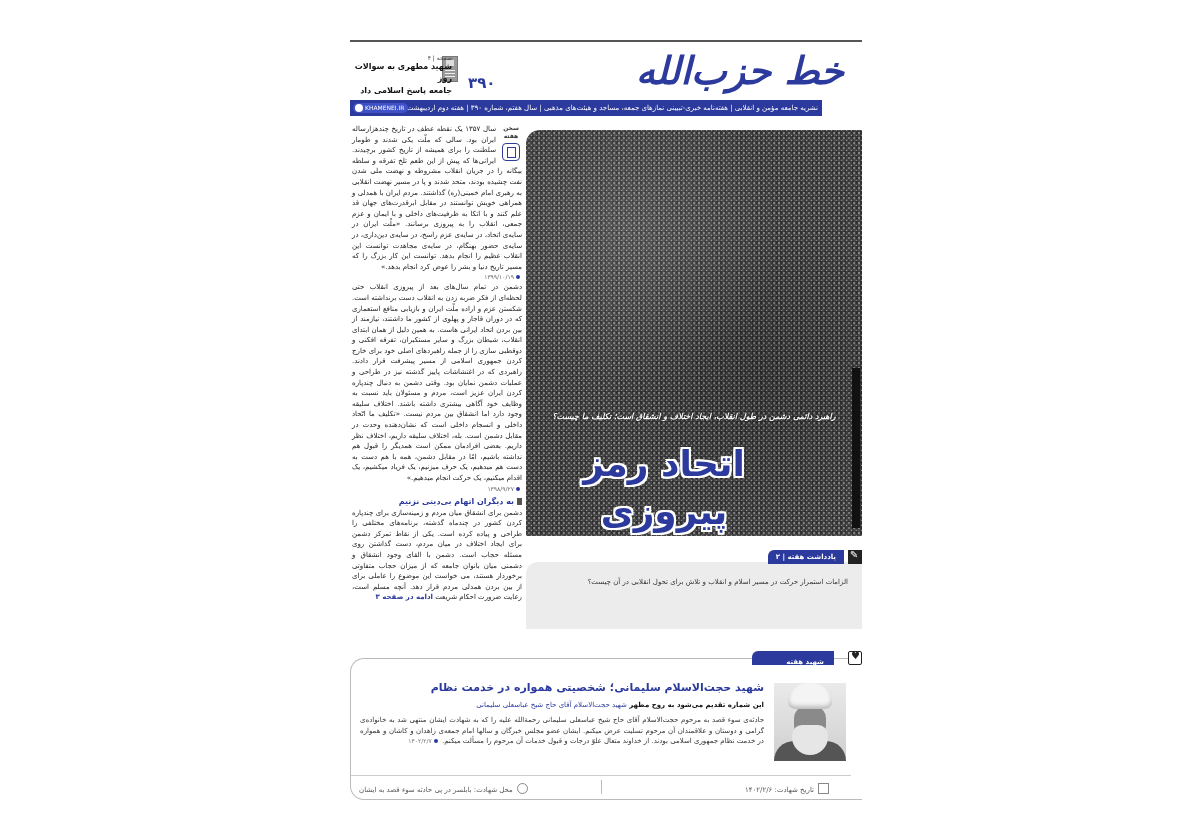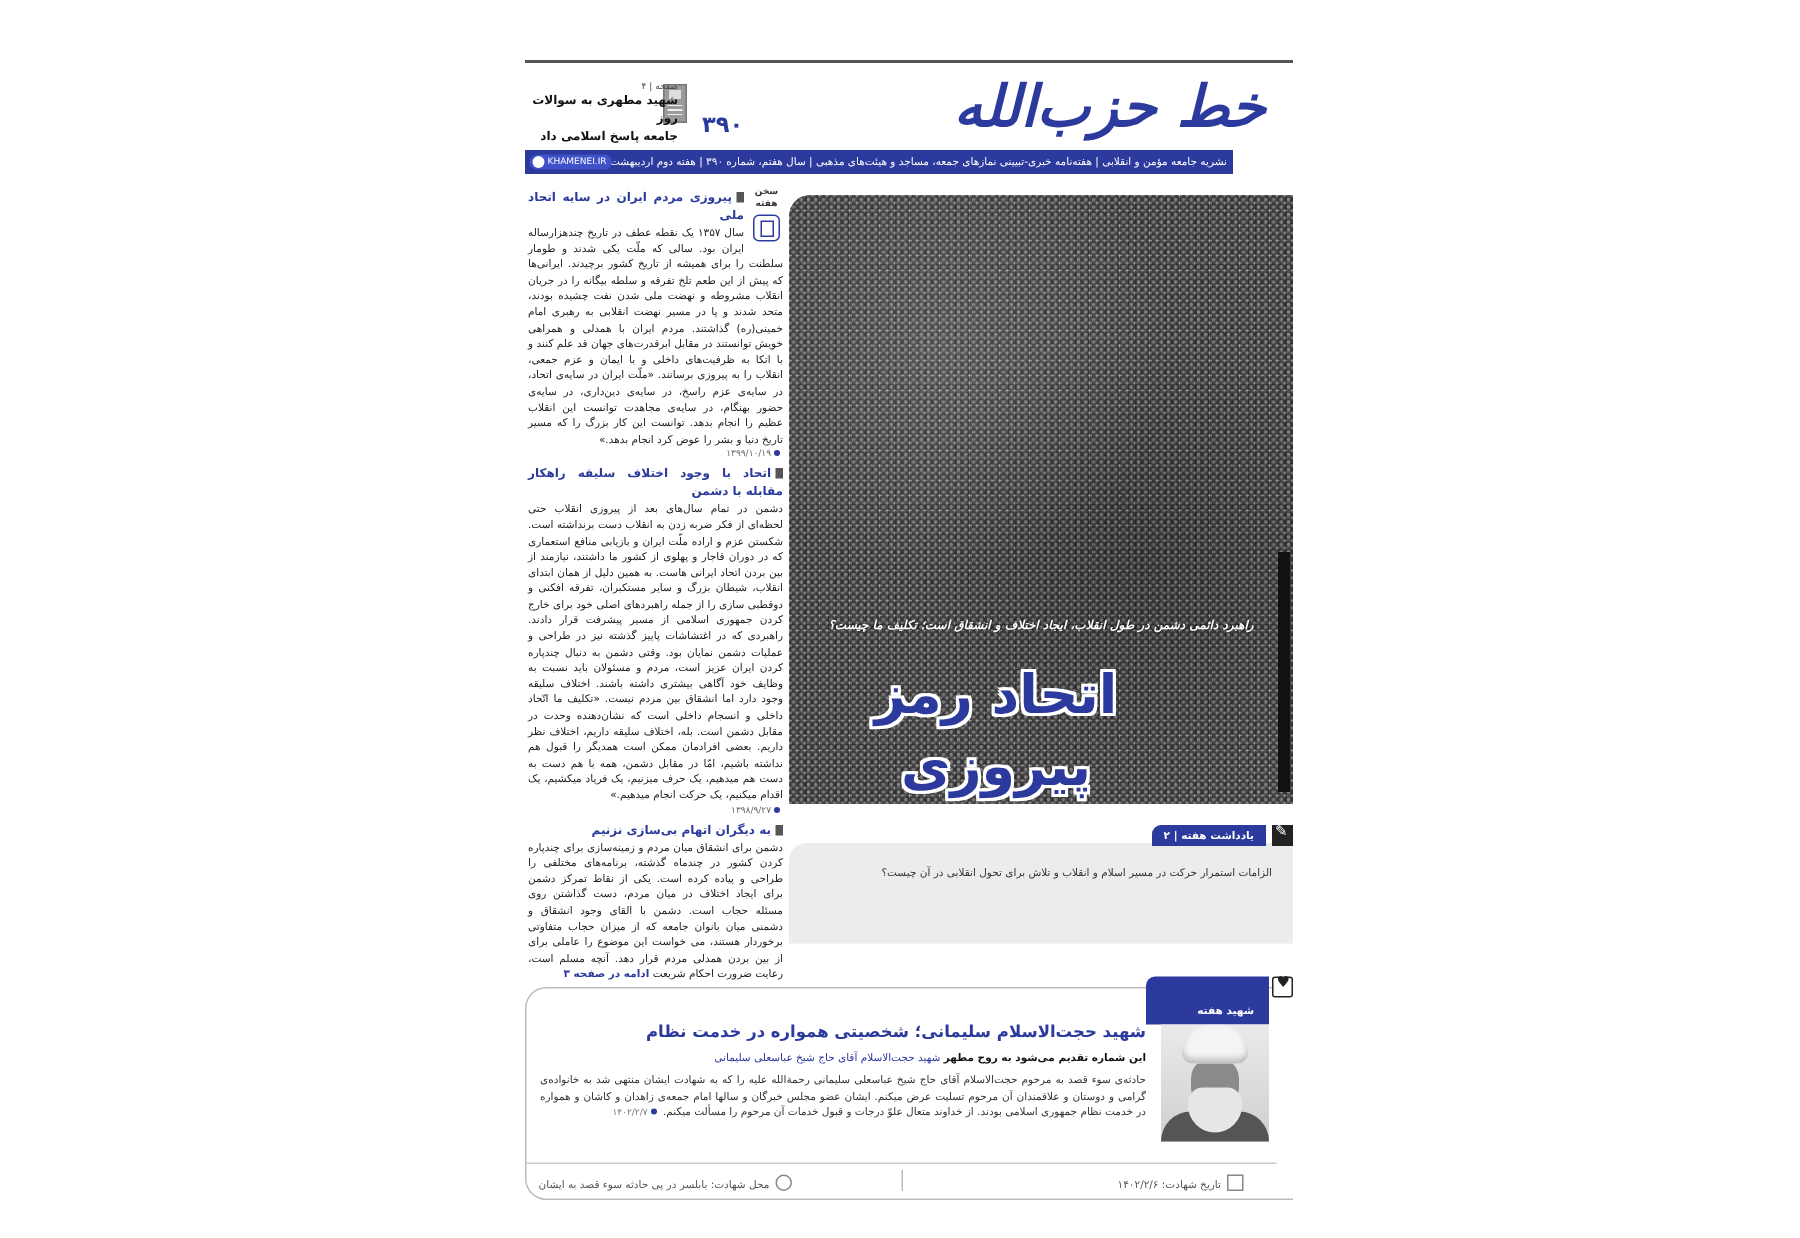--- a/index.html
+++ b/index.html
@@ -108,21 +108,21 @@
   .ed-icon::after { content: "✎"; position: absolute; left: 2px; top: -1px; font-size: 10px; color: #fff; }
   .ed-kicker { position: absolute; right: 14px; top: 16px; direction: rtl; font-size: 7px; color: #333; }
   .ed-title { position: absolute; right: 14px; top: 32px; direction: rtl; font-size: 20px; font-weight: bold; color: #2b3a9c; }
 
   
   .martyr {
     position: absolute; left: 0; top: 618px; width: 512px; height: 142px;
     border: 1px solid #bbb; border-right: none; border-radius: 14px 0 0 14px;
   }
   .m-tag {
-    position: absolute; right: 16px; top: -8px; height: 30px; padding: 16px 10px; width: 82px;
+    position: absolute; right: 28px; top: -8px; height: 14px; padding: 4px 10px; width: 82px;
     background: #2b3a9c; color: #fff; font-size: 7px; font-weight: bold; line-height: 14px; direction: rtl;
     border-top-left-radius: 6px;
   }
   .m-icon { position: absolute; right: 0; top: -8px; width: 14px; height: 14px; background: #fff; border: 1px solid #222; border-radius: 2px; }
   .m-icon::after { content: "♥"; position: absolute; left: 2px; top: -2px; font-size: 10px; color: #222; }
   .m-photo {
     position: absolute; right: 16px; top: 24px; width: 72px; height: 78px;
     background: linear-gradient(180deg, #eaeaea 0%, #cfcfcf 100%); overflow: hidden;
   }
   .m-turban { position: absolute; left: 14px; top: 0px; width: 44px; height: 26px; border-radius: 22px 22px 8px 8px; background: #f4f4f4; box-shadow: inset 0 -3px 4px #bbb; }
@@ -167,29 +167,27 @@
   <div class="band">
     <span>نشریه جامعه مؤمن و انقلابی | هفته‌نامه خبری-تبیینی نمازهای جمعه، مساجد و هیئت‌های مذهبی | سال هفتم، شماره ۳۹۰ | هفته دوم اردیبهشت ۱۴۰۲ |</span>
     <span class="band-site">KHAMENEI.IR</span>
   </div>
 
   <div class="leftcol">
     <div class="sokhan-box">
       <div class="lbl">سخن هفته</div>
       <div class="ic"></div>
     </div>
-    <div class="sec-head">پیروزی مردم ایران در سایه اتحاد ملی</div>
     <div class="col-text">سال ۱۳۵۷ یک نقطه عطف در تاریخ چندهزارساله ایران بود. سالی که ملّت یکی شدند و طومار سلطنت را برای همیشه از تاریخ کشور برچیدند. ایرانی‌ها که پیش از این طعم تلخ تفرقه و سلطه بیگانه را در جریان انقلاب مشروطه و نهضت ملی شدن نفت چشیده بودند، متحد شدند و پا در مسیر نهضت انقلابی به رهبری امام خمینی(ره) گذاشتند. مردم ایران با همدلی و همراهی خویش توانستند در مقابل ابرقدرت‌های جهان قد علم کنند و با اتکا به ظرفیت‌های داخلی و با ایمان و عزم جمعی، انقلاب را به پیروزی برسانند. «ملّت ایران در سایه‌ی اتحاد، در سایه‌ی عزم راسخ، در سایه‌ی دین‌داری، در سایه‌ی حضور بهنگام، در سایه‌ی مجاهدت توانست این انقلاب عظیم را انجام بدهد. توانست این کار بزرگ را که مسیر تاریخ دنیا و بشر را عوض کرد انجام بدهد.»</div>
     <div class="col-date"><span class="dot"></span><span>۱۳۹۹/۱۰/۱۹</span></div>
 
-    <div class="sec-head">اتحاد با وجود اختلاف سلیقه راهکار مقابله با دشمن</div>
     <div class="col-text">دشمن در تمام سال‌های بعد از پیروزی انقلاب حتی لحظه‌ای از فکر ضربه زدن به انقلاب دست برنداشته است. شکستن عزم و اراده ملّت ایران و بازیابی منافع استعماری که در دوران قاجار و پهلوی از کشور ما داشتند، نیازمند از بین بردن اتحاد ایرانی هاست. به همین دلیل از همان ابتدای انقلاب، شیطان بزرگ و سایر مستکبران، تفرقه افکنی و دوقطبی سازی را از جمله راهبردهای اصلی خود برای خارج کردن جمهوری اسلامی از مسیر پیشرفت قرار دادند. راهبردی که در اغتشاشات پاییز گذشته نیز در طراحی و عملیات دشمن نمایان بود. وقتی دشمن به دنبال چندپاره کردن ایران عزیز است، مردم و مسئولان باید نسبت به وظایف خود آگاهی بیشتری داشته باشند. اختلاف سلیقه وجود دارد اما انشقاق بین مردم نیست. «تکلیف ما اتّحاد داخلی و انسجام داخلی است که نشان‌دهنده وحدت در مقابل دشمن است. بله، اختلاف سلیقه داریم، اختلاف نظر داریم. بعضی افرادمان ممکن است همدیگر را قبول هم نداشته باشیم، امّا در مقابل دشمن، همه با هم دست به دست هم میدهیم، یک حرف میزنیم، یک فریاد میکشیم، یک اقدام میکنیم، یک حرکت انجام میدهیم.»</div>
     <div class="col-date"><span class="dot"></span><span>۱۳۹۸/۹/۲۷</span></div>
 
-    <div class="sec-head">به دیگران اتهام بی‌سازی نزنیم</div>
+    <div class="sec-head">به دیگران اتهام بی‌دینی نزنیم</div>
     <div class="col-text"><span>دشمن برای انشقاق میان مردم و زمینه‌سازی برای چندپاره کردن کشور در چندماه گذشته، برنامه‌های مختلفی را طراحی و پیاده کرده است. یکی از نقاط تمرکز دشمن برای ایجاد اختلاف در میان مردم، دست گذاشتن روی مسئله حجاب است. دشمن با القای وجود انشقاق و دشمنی میان بانوان جامعه که از میزان حجاب متفاوتی برخوردار هستند، می خواست این موضوع را عاملی برای از بین بردن همدلی مردم قرار دهد. آنچه مسلم است، رعایت ضرورت احکام شریعت</span> <span class="continue">ادامه در صفحه ۳</span></div>
   </div>
 
   <div class="photo">
     <div class="photo-noise"></div>
     <div class="photo-credit"></div>
   </div>
   <div class="main-kicker">راهبرد دائمی دشمن در طول انقلاب، ایجاد اختلاف و انشقاق است؛ تکلیف ما چیست؟</div>
   <div class="main-title">اتحاد رمز پیروزی</div>
 

